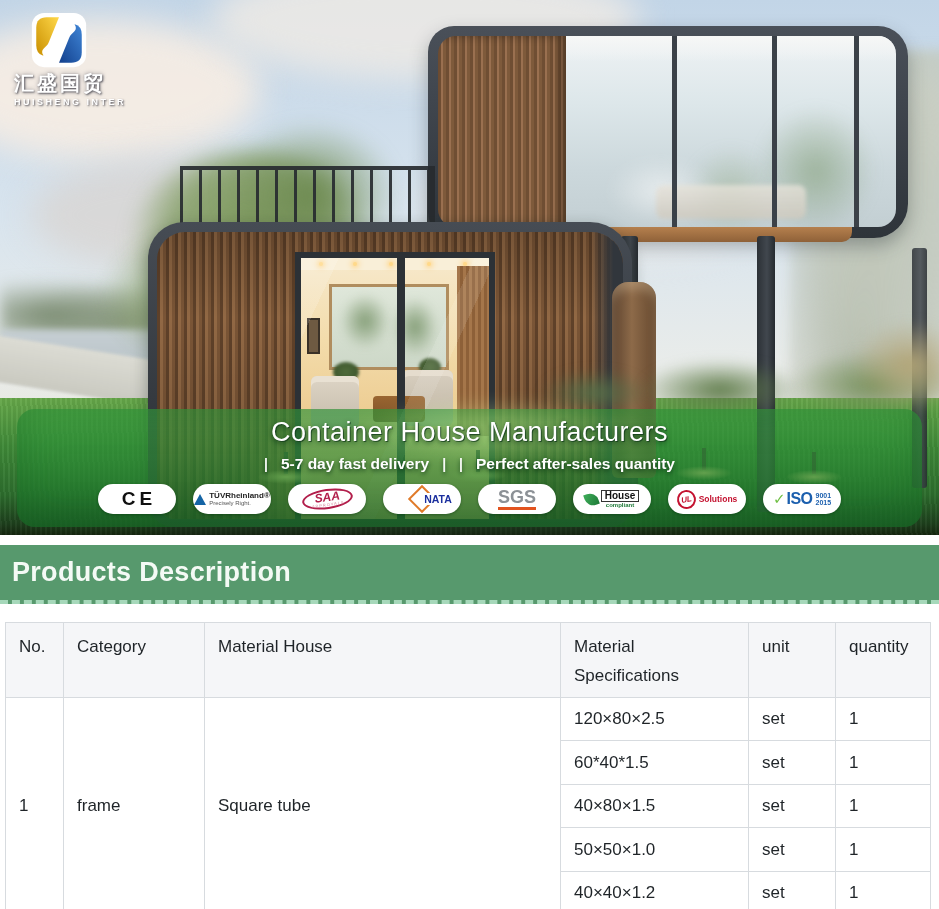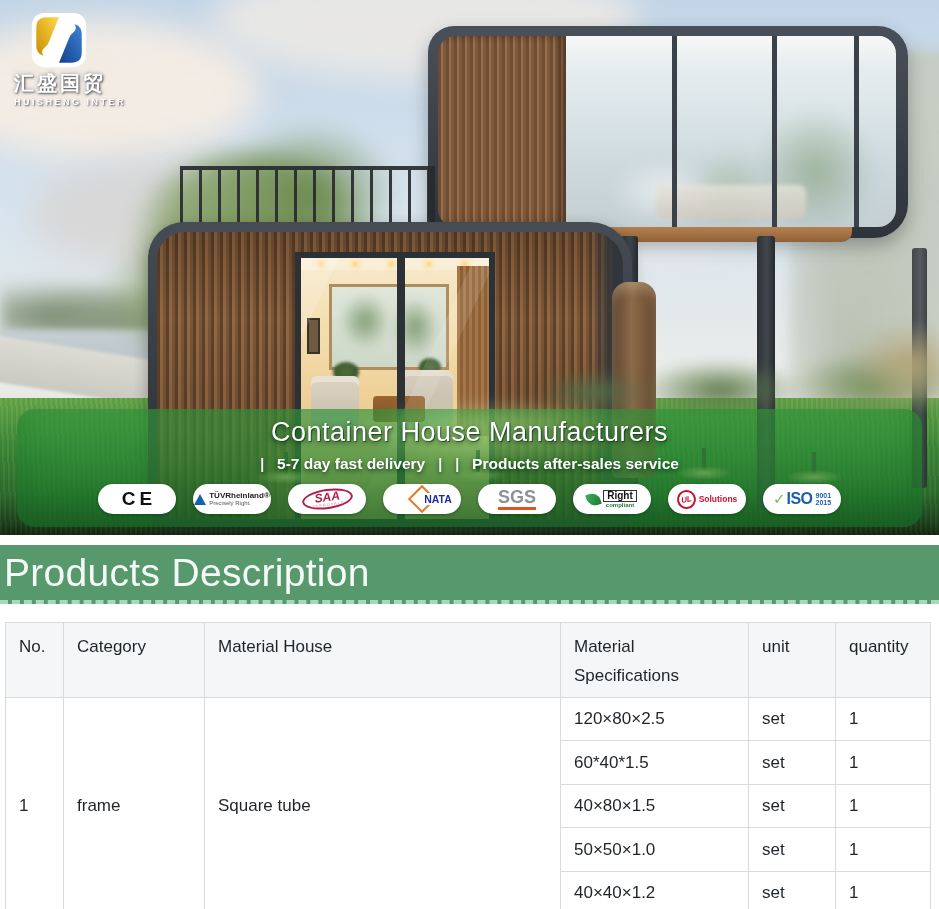--- a/index.html
+++ b/index.html
@@ -133,21 +133,21 @@
 
   
   .logo { left:14px; top:12px; width:130px; display:flex; flex-direction:column; align-items:flex-start; }
   .logo-icon { width:56px; height:56px; margin-left:17px; }
   .logo-cn { margin-top:2px; font-size:20px; font-weight:bold; color:#fff; letter-spacing:3px; text-shadow:1px 1px 2px rgba(60,60,70,.8),0 0 4px rgba(80,80,90,.6); }
   .logo-en { font-size:9px; font-weight:bold; color:#fff; letter-spacing:2.5px; text-shadow:1px 1px 2px rgba(60,60,70,.9); }
 
   
   .gap10 { height:10px; background:#fff; }
   .section-bar { width:939px; height:59px; background:#57996d; border-bottom:4px dashed #a6d8ba; display:flex; align-items:center; }
-  .section-title { color:#f4faf5; font-size:39px; font-weight:400; padding-left:4px; letter-spacing:.3px; }
+  .section-title { color:#f4faf5; font-size:27px; font-weight:700; padding-left:12px; letter-spacing:.3px; }
   .gap18 { height:18px; background:#fff; }
 
   
   table.spec { border-collapse:collapse; margin-left:5px; width:925px; table-layout:fixed; font-size:17px; color:#1f2428; }
   table.spec th, table.spec td { border:1px solid #d7dbdf; text-align:left; padding:10px 8px 6px 13px; font-weight:400; }
   table.spec thead th { background:#f5f6f8; vertical-align:top; height:69px; line-height:1.7; }
   th.qty-h { word-break:break-all; }
   td.span-cell { vertical-align:top; background:#fff; }
   tr.spec-row td { height:43.5px; vertical-align:middle; padding-top:4px; padding-bottom:4px; }
 </style>
@@ -248,21 +248,21 @@
     <div class="abs bglow bg4"></div>
 
     <div class="abs overlay">
       <div class="overlay-glow"></div>
       <div class="hero-title">Container House Manufacturers</div>
       <div class="features">
         <span class="feat-sep">|</span>
         <span>5-7 day fast delivery</span>
         <span class="feat-sep">|</span>
         <span class="feat-sep">|</span>
-        <span>Products after-sales service</span>
+        <span>Perfect after-sales quantity</span>
       </div>
       <div class="badges">
         <div class="pill">
           <span class="ce-txt">CE</span>
         </div>
         <div class="pill">
           <span class="tuv-tri"></span>
           <span class="tuv-col">
             <span class="tuv-main">TÜVRheinland®</span>
             <span class="tuv-sub">Precisely Right.</span>
@@ -279,21 +279,21 @@
             <span class="nata-diamond"></span>
             <span class="nata-txt">NATA</span>
           </span>
         </div>
         <div class="pill">
           <span class="sgs-txt">SGS</span>
         </div>
         <div class="pill">
           <span class="rohs-leaf"></span>
           <span class="rohs-col">
-            <span class="rohs-main">Right</span>
+            <span class="rohs-main">House</span>
             <span class="rohs-sub">compliant</span>
           </span>
         </div>
         <div class="pill">
           <span class="ul-circ">UL</span>
           <span class="ul-sub">Solutions</span>
         </div>
         <div class="pill">
           <span class="iso-check">✓</span>
           <span class="iso-txt">ISO</span>

